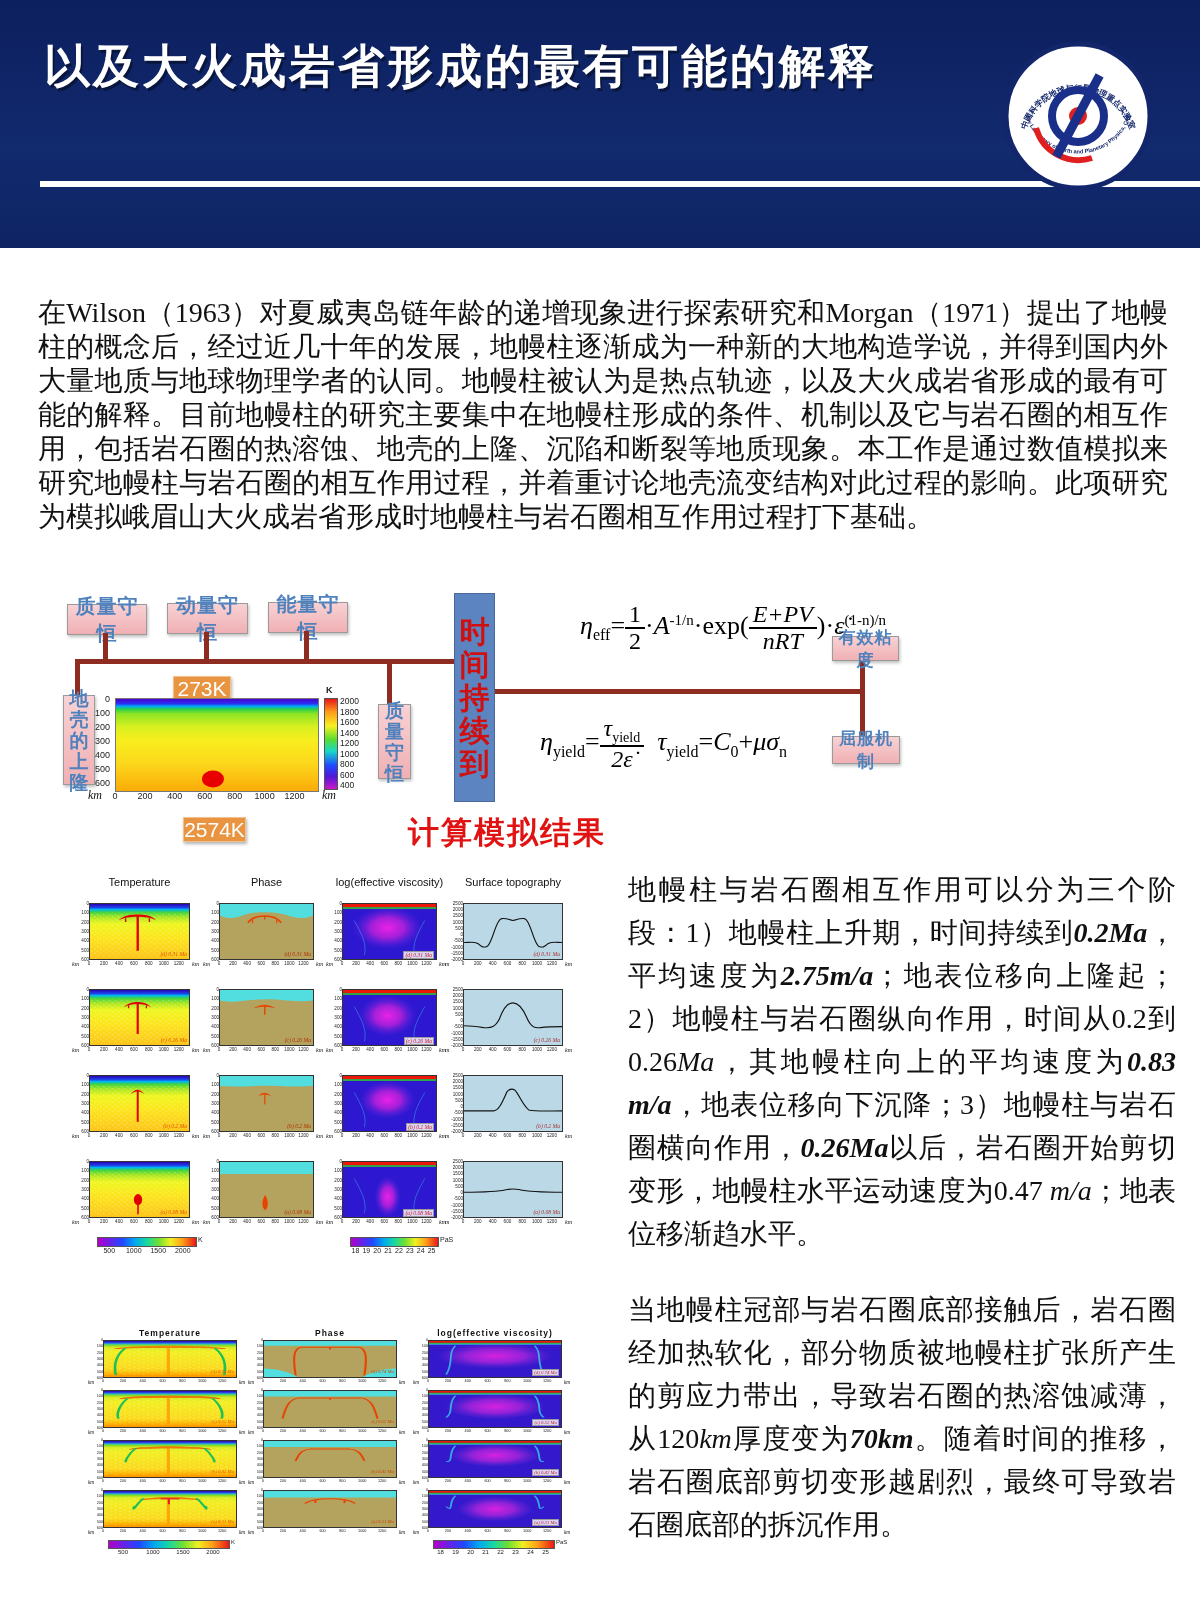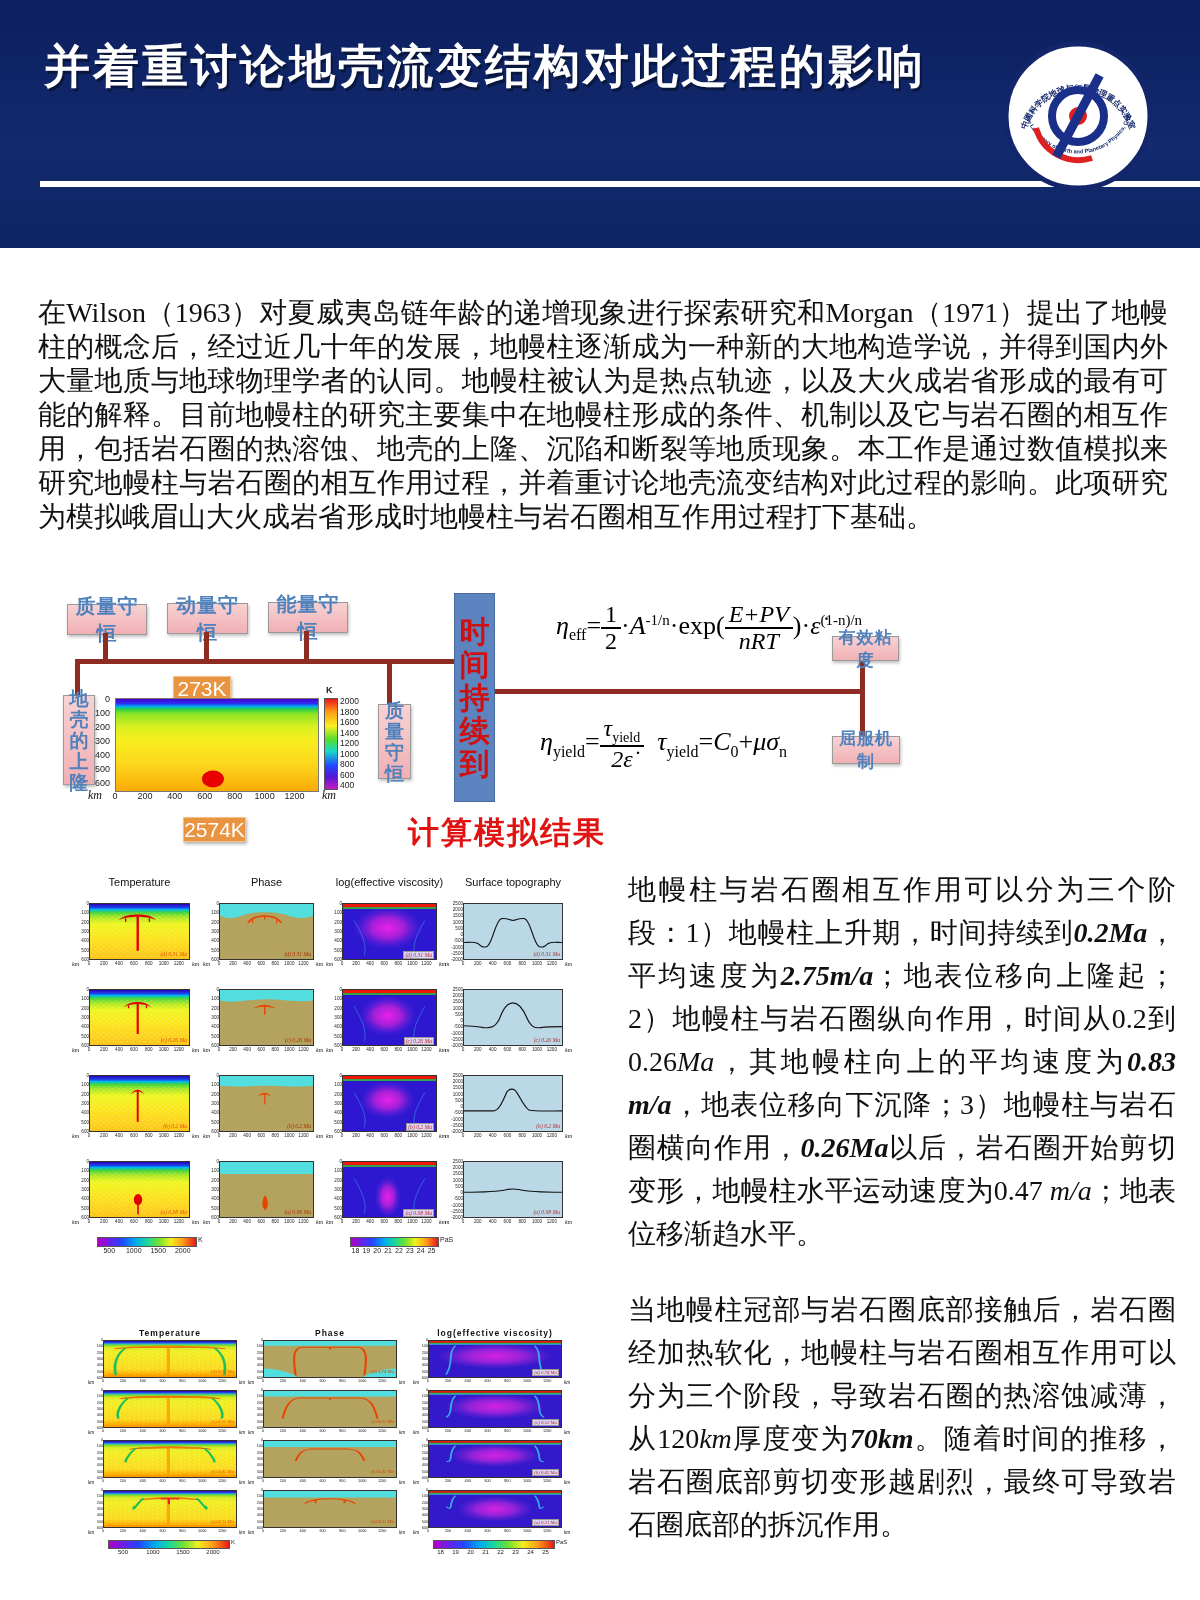--- a/index.html
+++ b/index.html
@@ -48,21 +48,21 @@
   
   .paneltitle{font-family:"Liberation Sans",sans-serif;color:#111;text-align:center;}
   .yax{display:flex;flex-direction:column;justify-content:space-between;align-items:flex-end;}
   .cbar{border:1px solid #555;}
   .chip{background:rgba(255,255,255,.82);padding:0 1px;border:0.5px solid #999;}
 </style>
 </head>
 <body>
 
 <div class="abs header">
-  <div class="abs poster-title">并着重讨论地壳流变结构对此过程的影响</div>
+  <div class="abs poster-title">以及大火成岩省形成的最有可能的解释</div>
   <div class="abs hr-line"></div>
   <svg class="abs" style="left:1002px;top:40px" width="152" height="152" viewBox="-76 -76 152 152">
     <circle r="72" fill="#ffffff" stroke="#13266b" stroke-width="5"></circle>
     <defs>
       <path id="arcTop" d="M -52 14 A 54 54 0 0 1 52 14" fill="none"></path>
       <path id="arcBot" d="M -55 -8 A 56 56 0 0 0 55 -8" fill="none"></path>
     </defs>
     <text font-size="8.2" fill="#13266b" font-weight="bold" font-family="Liberation Sans,sans-serif">
       <textPath href="#arcTop" startOffset="50%" text-anchor="middle">中国科学院地球与行星物理重点实验室</textPath>
     </text>
@@ -143,21 +143,21 @@
     <span class="tick">1800</span>
     <span class="tick">1600</span>
     <span class="tick">1400</span>
     <span class="tick">1200</span>
     <span class="tick">1000</span>
     <span class="tick">800</span>
     <span class="tick">600</span>
     <span class="tick">400</span>
   </div>
 
-<div class="abs eq" style="left:556px;top:602px">
+<div class="abs eq" style="left:580px;top:602px">
   <i>η</i><sub>eff</sub><span>=</span><span class="frac"><span class="fn">1</span><span class="fd">2</span></span><span>·</span><i>A</i><sup>-1/n</sup><span>·exp(</span><span class="frac"><span class="fn"><i>E+PV</i></span><span class="fd"><i>nRT</i></span></span><span>)·</span><i>ε̇</i><sup>(1-n)/n</sup>
 </div>
 <div class="abs eq" style="left:540px;top:716px">
   <i>η</i><sub>yield</sub><span>=</span><span class="frac"><span class="fn"><i>τ</i><sub style="font-size:14px">yield</sub></span><span class="fd"><i>2ε̇</i></span></span><span>&nbsp;&nbsp;</span><i>τ</i><sub>yield</sub><span>=</span><i>C</i><sub>0</sub><span>+</span><i>μσ</i><sub>n</sub>
 </div>
 
 <div class="abs results-title" style="left:408px;top:812px">计算模拟结果</div>
 
 <div id="top-results">
     <div class="paneltitle abs" style="position: absolute; left: 79px; top: 876px; width: 121px; font-size: 11px;">Temperature</div>
@@ -1201,13 +1201,13 @@
       <span class="tick" style="position: absolute; font-size: 6px; left: 31.25%; transform: translateX(-50%);">20</span>
       <span class="tick" style="position: absolute; font-size: 6px; left: 43.75%; transform: translateX(-50%);">21</span>
       <span class="tick" style="position: absolute; font-size: 6px; left: 56.25%; transform: translateX(-50%);">22</span>
       <span class="tick" style="position: absolute; font-size: 6px; left: 68.75%; transform: translateX(-50%);">23</span>
       <span class="tick" style="position: absolute; font-size: 6px; left: 81.25%; transform: translateX(-50%);">24</span>
       <span class="tick" style="position: absolute; font-size: 6px; left: 93.75%; transform: translateX(-50%);">25</span>
     </div>
   </div>
 
 <div class="abs ptext" style="left:628px;top:868px"><span class="">地幔柱与岩石圈相互作用可以分为三个阶段：1）地幔柱上升期，时间持续到</span><span class="bi">0.2Ma</span><span class="">，平均速度为</span><span class="bi">2.75m/a</span><span class="">；地表位移向上隆起；2）地幔柱与岩石圈纵向作用，时间从0.2到0.26</span><span class="it">Ma</span><span class="">，其地幔柱向上的平均速度为</span><span class="bi">0.83 m/a</span><span class="">，地表位移向下沉降；3）地幔柱与岩石圈横向作用，</span><span class="bi">0.26Ma</span><span class="">以后，岩石圈开始剪切变形，地幔柱水平运动速度为0.47 </span><span class="it">m/a</span><span class="">；地表位移渐趋水平。</span></div>
-<div class="abs ptext" style="left:628px;top:1288px"><span class="">当地幔柱冠部与岩石圈底部接触后，岩石圈经加热软化，地幔柱与岩石圈相互作用可以分为三个阶段，导致岩石圈的热溶蚀减薄，从120</span><span class="it">km</span><span class="">厚度变为</span><span class="bi">70km</span><span class="">。随着时间的推移，岩石圈底部剪切变形越剧烈，最终可导致岩石圈底部的拆沉作用。</span></div>
+<div class="abs ptext" style="left:628px;top:1288px"><span class="">当地幔柱冠部与岩石圈底部接触后，岩石圈经加热软化，部分物质被地幔柱扩张所产生的剪应力带出，导致岩石圈的热溶蚀减薄，从120</span><span class="it">km</span><span class="">厚度变为</span><span class="bi">70km</span><span class="">。随着时间的推移，岩石圈底部剪切变形越剧烈，最终可导致岩石圈底部的拆沉作用。</span></div>
 
 </body></html>

